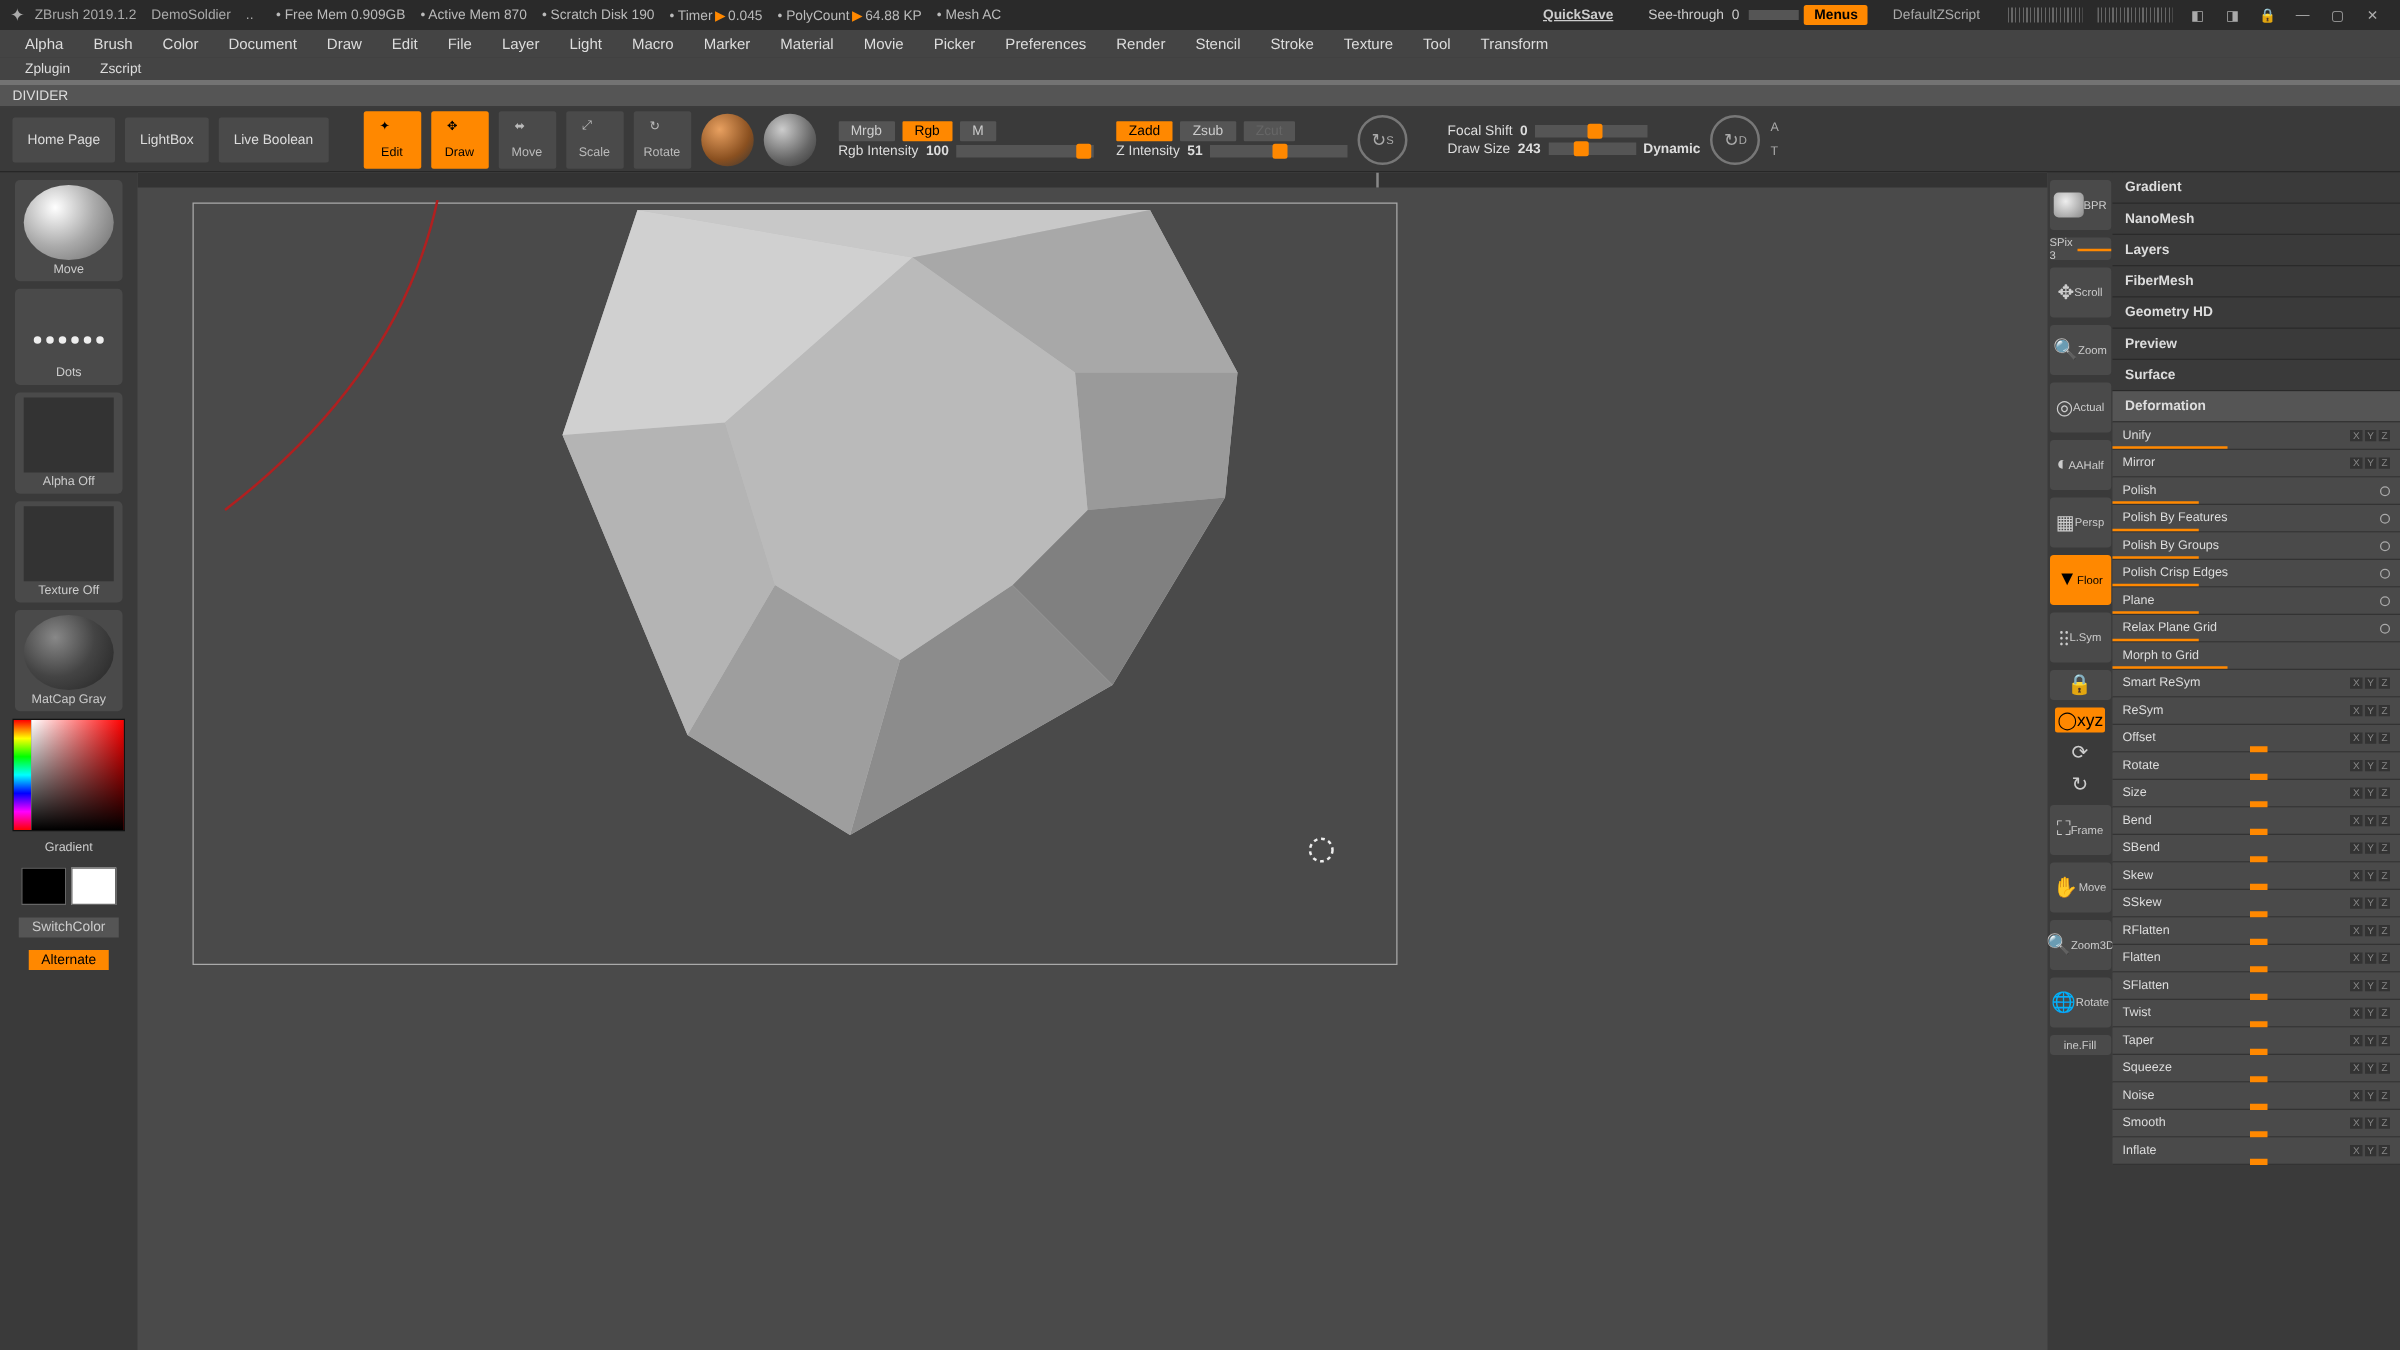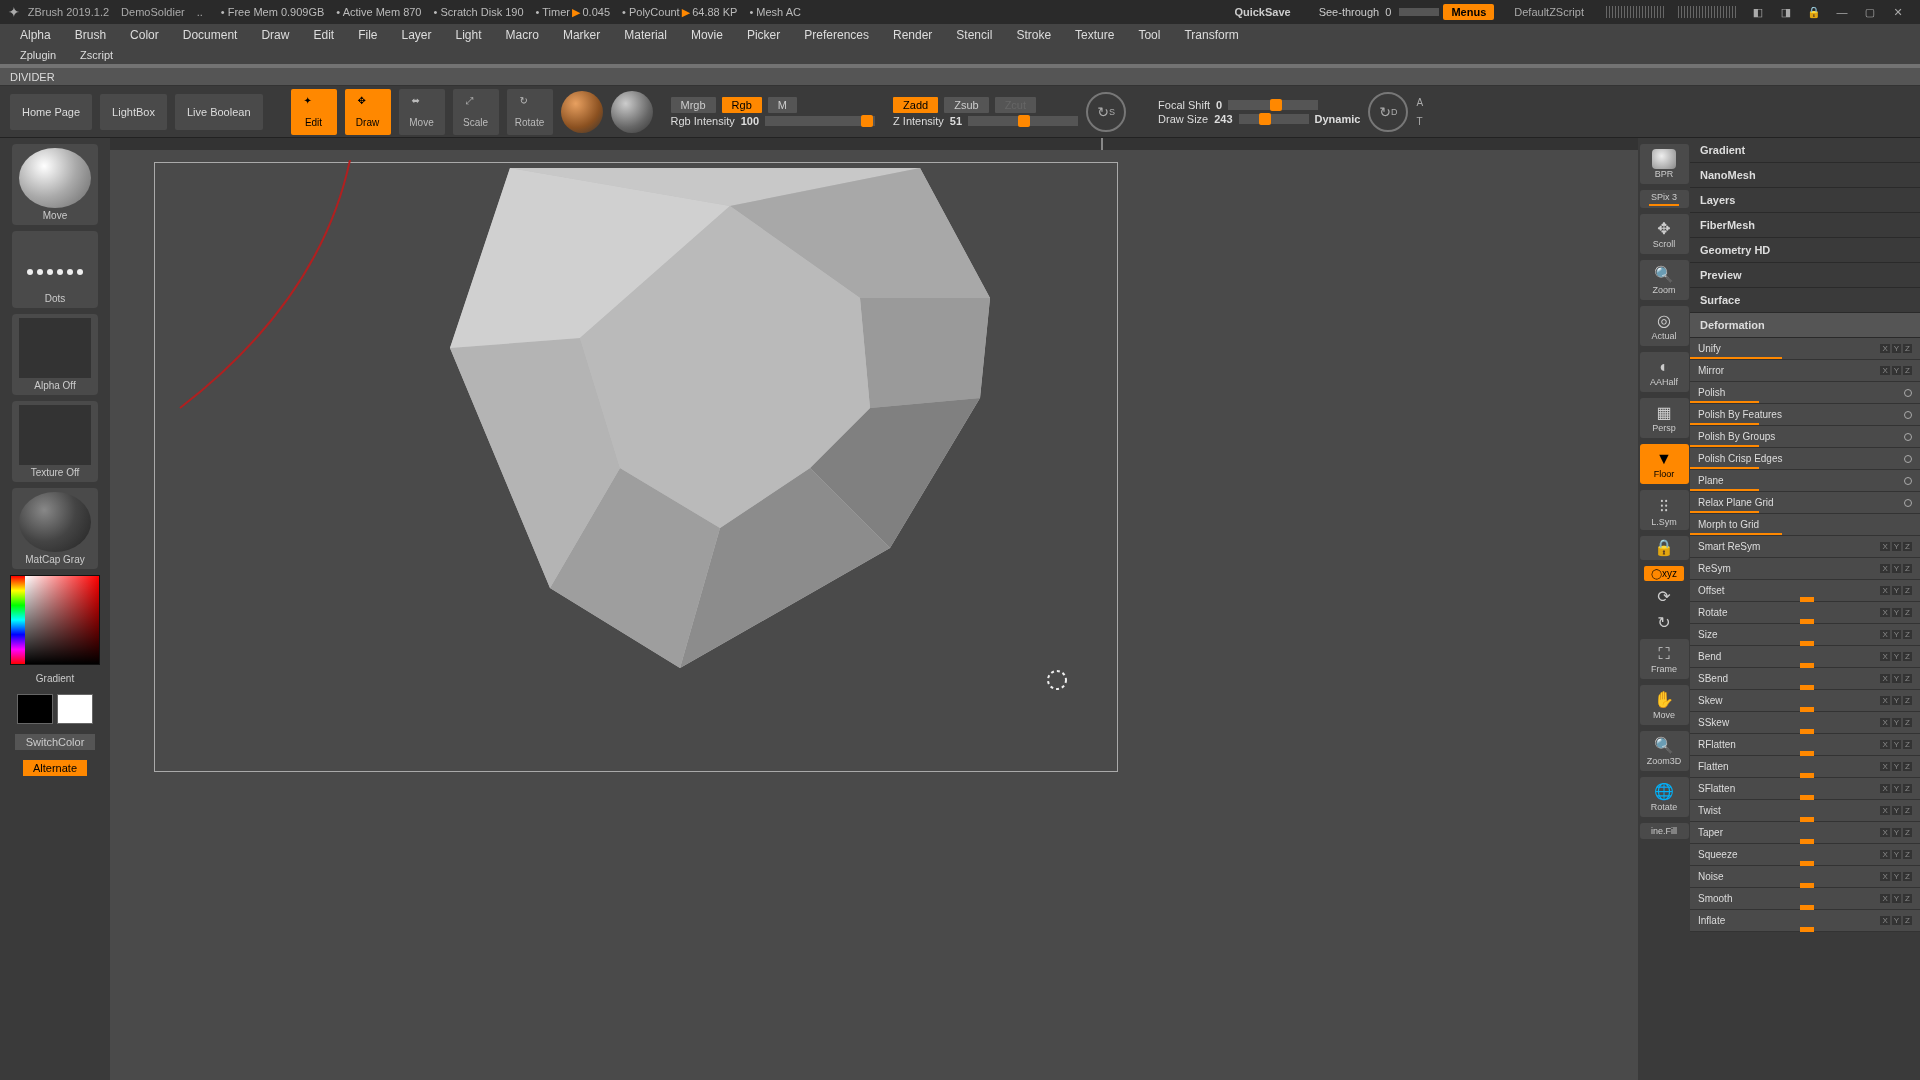--- a/index.html
+++ b/index.html
@@ -5,21 +5,21 @@
 * { margin: 0; padding: 0; box-sizing: border-box; font-family: Arial, sans-serif; user-select: none; }
 body { background: #3a3a3a; color: #ccc; font-size: 11px; width: 1920px; height: 1080px; overflow: hidden; position: relative; }
 
 
 .titlebar { height: 24px; background: #2a2a2a; display: flex; align-items: center; padding: 0 8px; font-size: 11px; color: #aaa; }
 .titlebar .logo { margin-right: 8px; font-size: 14px; }
 .titlebar .title-text { flex: 0 0 auto; margin-right: 12px; }
 .titlebar .stat { margin: 0 6px; color: #bbb; }
 .titlebar .play { color: #ff8800; margin: 0 2px; }
 .titlebar .gap { flex: 1; }
-.titlebar .quicksave { margin: 0 20px; color: #ccc; font-weight: bold; }
+.titlebar .quicksave { margin: 0 20px; color: #ccc; font-weight: bold; text-decoration: underline; }
 .titlebar .seethrough { margin: 12px 8px; color: #ccc; }
 .titlebar .btn-orange { background: #ff8800; color: #000; padding: 2px 8px; border-radius: 2px; margin: 0 4px; font-weight: bold; }
 .titlebar .dzs { margin: 0 16px; }
 .titlebar .tb-icon { margin: 0 6px; width: 16px; height: 16px; display: inline-flex; align-items: center; justify-content: center; color: #aaa; cursor: pointer; }
 .titlebar .ticks { width: 60px; height: 12px; background: repeating-linear-gradient(90deg, #666 0, #666 1px, transparent 1px, transparent 3px); margin: 0 6px; }
 
 
 .menubar { height: 22px; background: #444; display: flex; align-items: center; padding: 0 8px; font-size: 12px; }
 .menubar .menu-item { padding: 0 12px; color: #ddd; cursor: pointer; }
 .menubar2 { height: 22px; background: #444; display: flex; align-items: center; padding: 0 8px; border-bottom: 4px solid #737373; }
@@ -72,25 +72,25 @@
 
 
 .canvas-wrap { flex: 1; background: #4a4a4a; position: relative; overflow: hidden;}
 .canvas-wrap .timeline { height: 12px; background: #333; width:100%; position:relative;}
 .canvas-wrap .timeline .mark { position:absolute; top:0; height:12px; width:2px; background:#888; right:35%;}
 .canvas-wrap .doc-frame { position: absolute; left: 44px; top: 24px; width: 964px; height: 610px; border: 1px solid #aaa;}
 .canvas-wrap .stroke { position: absolute; left:60px; top:22px; width:190px; height:250px; }
 
 
 .vtoolbar { width: 52px; background: #3a3a3a; display: flex; flex-direction: column; align-items: center; gap: 6px; padding: 6px 2px; }
-.vtoolbar .vbtn { width: 49px; height: 40px; background: #4a4a4a; border-radius: 3px; display: flex; flex-direction: column; align-items: center; justify-content: center; font-size: 9px; color: #ccc; cursor: pointer; }
+.vtoolbar .vbtn { width: 49px; height: 40px; background: #4a4a4a; border-radius: 3px; display: flex; align-items: center; justify-content: center; font-size: 9px; color: #ccc; cursor: pointer; }
 .vtoolbar .vbtn.active { background: #ff8800; color: #000; }
 .vtoolbar .vbtn .icon { font-size: 16px; margin-bottom: 1px; }
 .vtoolbar .vbtn .underline { width: 30px; height: 2px; background: #ff8800; margin-top: 2px;}
-.vtoolbar .chip { width:40px; padding:2px; background:#ff8800; color:#000; font-size:10px; text-align:center; border-radius:2px;}
+.vtoolbar .chip { width:40px; padding:2px; background:#ff8800; color:#000; font-size:14px; text-align:center; border-radius:2px;}
 
 
 .palette { width: 230px; background: #3a3a3a; display: flex; flex-direction: column; font-size: 11px; }
 .palette .section { padding: 6px 10px; color: #ddd; border-bottom: 1px solid #2a2a2a; cursor: pointer; font-weight: bold; }
 .palette .section.active { background: #555; }
 .palette .def-item { height: 22px; display: flex; align-items: center; padding: 0 8px; background: #4a4a4a; border-bottom: 1px solid #333; position: relative;}
 .palette .def-item .name { flex: 1; color: #ddd; font-size: 10px; }
 .palette .def-item .badges { display: flex; gap: 2px; font-size: 8px; color: #999; }
 .palette .def-item .badge { padding: 0 2px; background: #333; color: #888; }
 .palette .def-item .bar { position:absolute; bottom:0; left:0; height:2px; background:#ff8800;}

